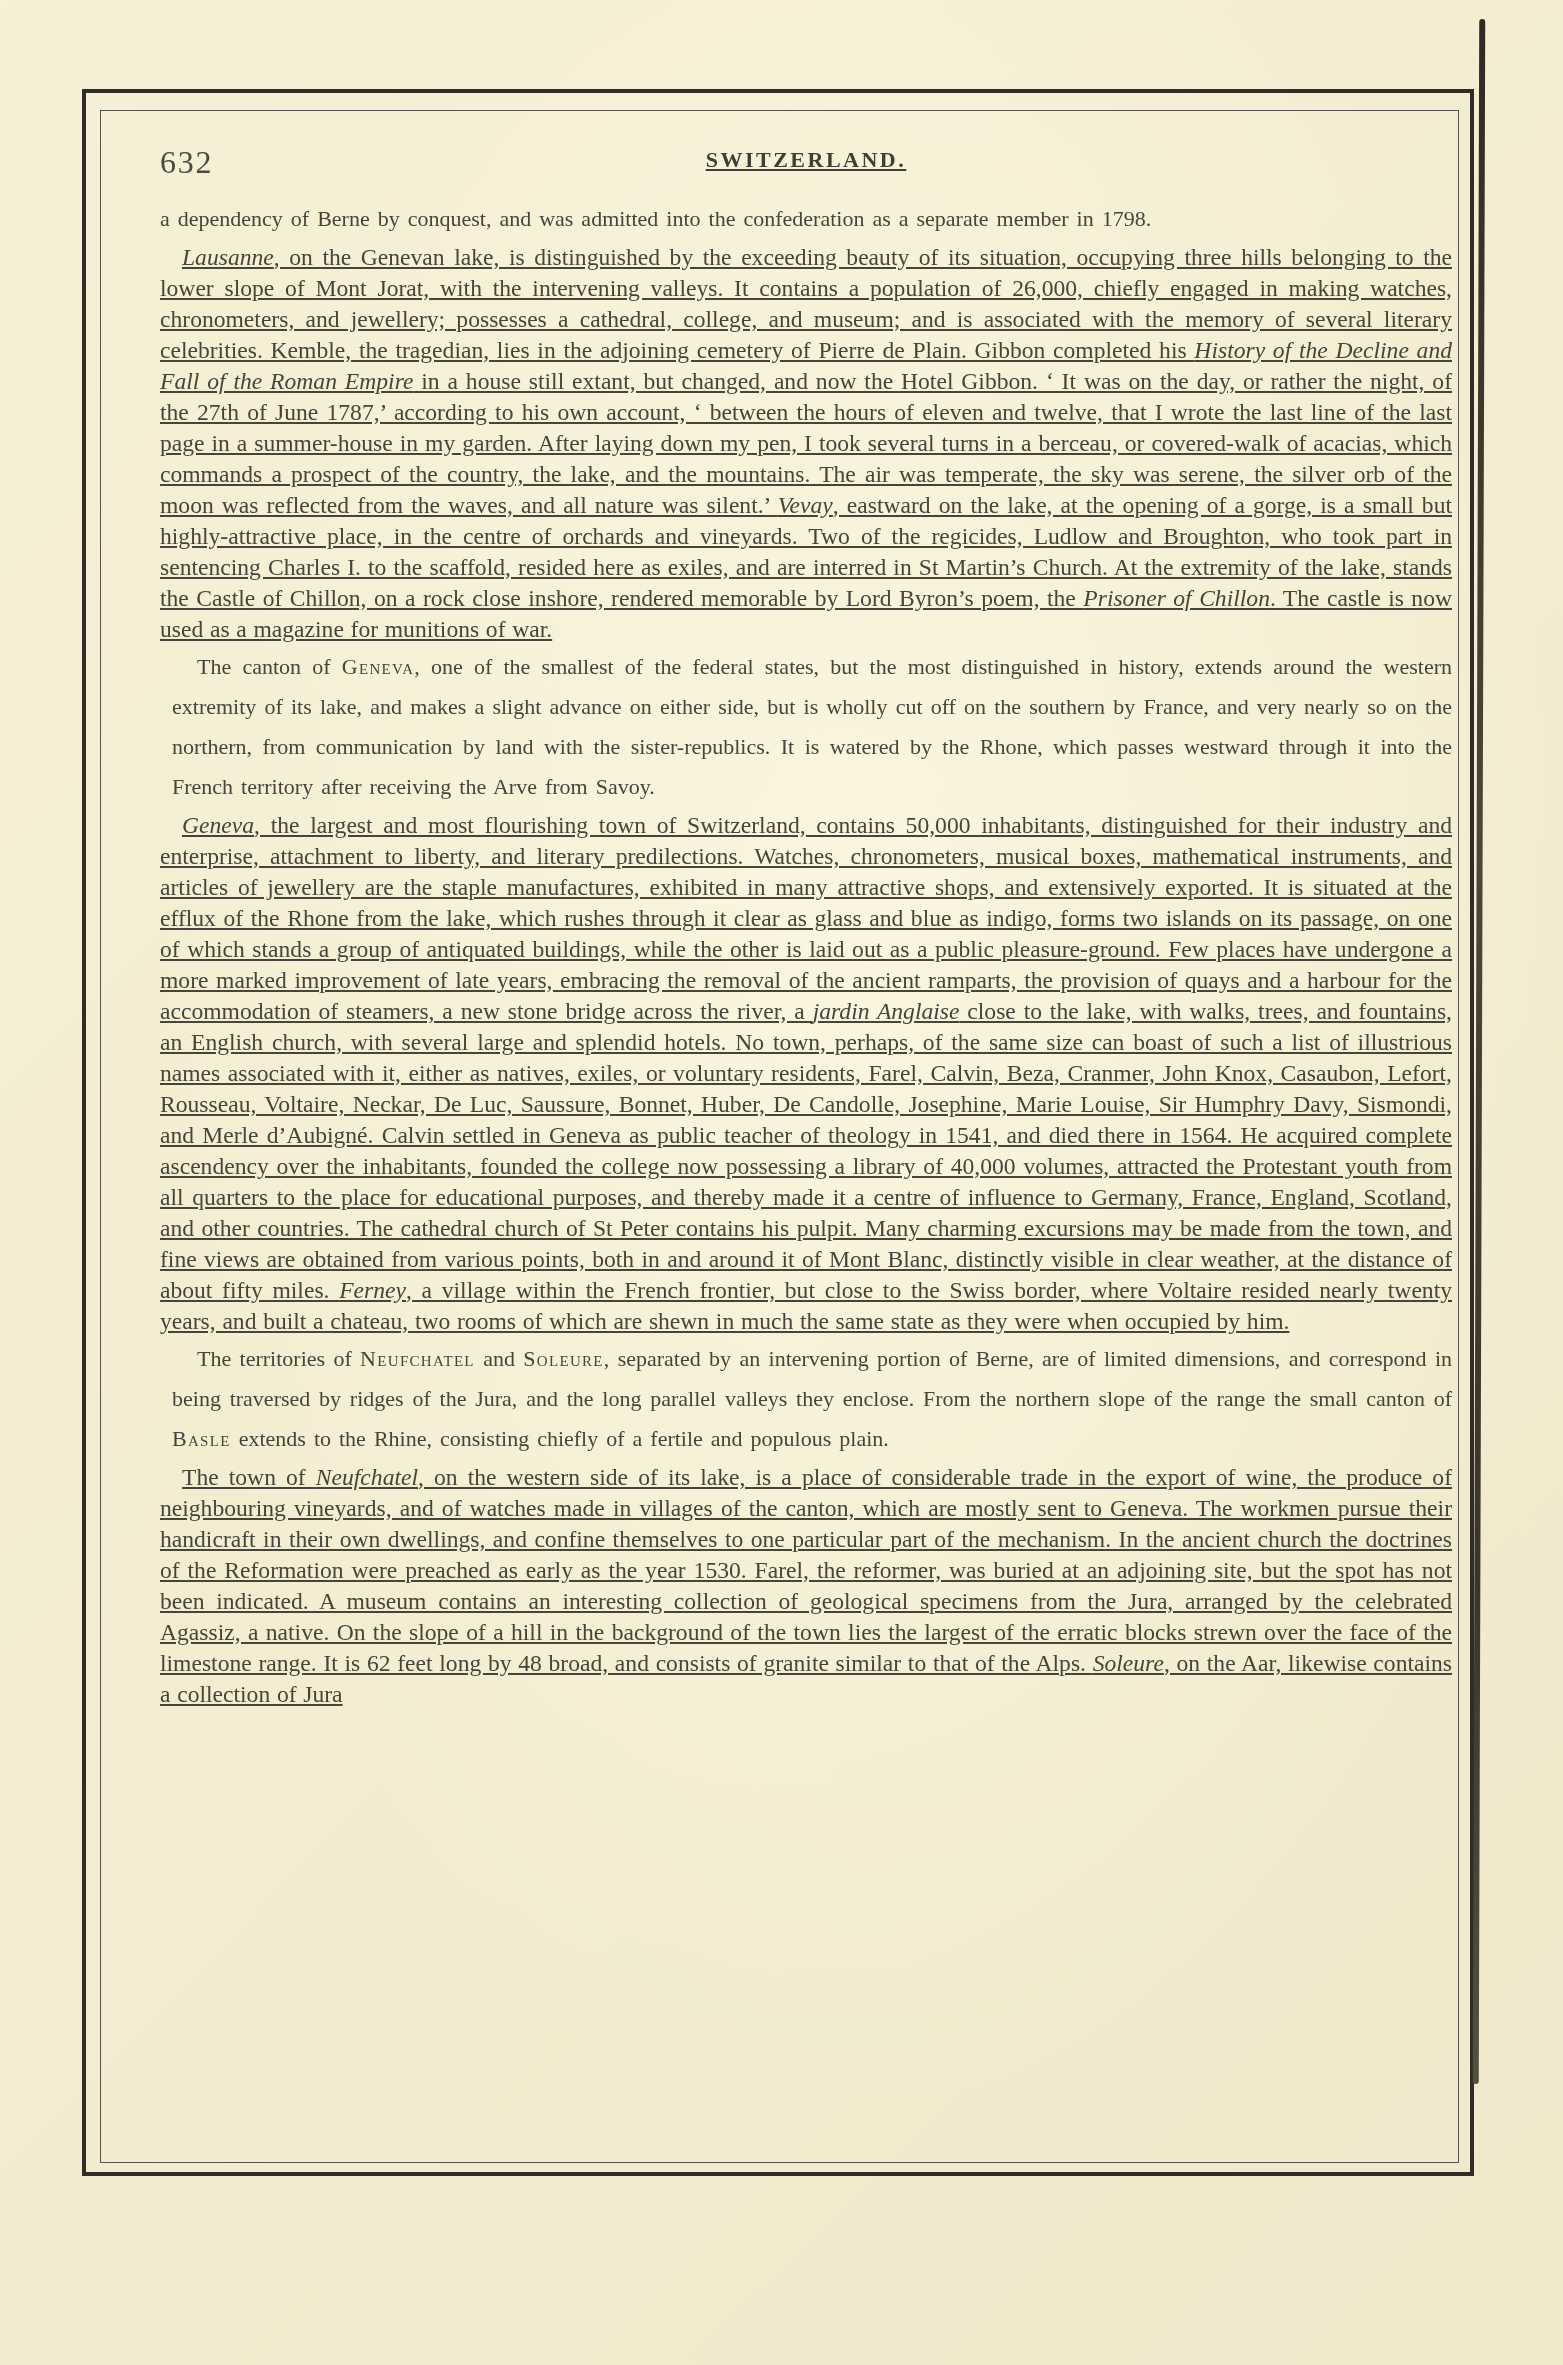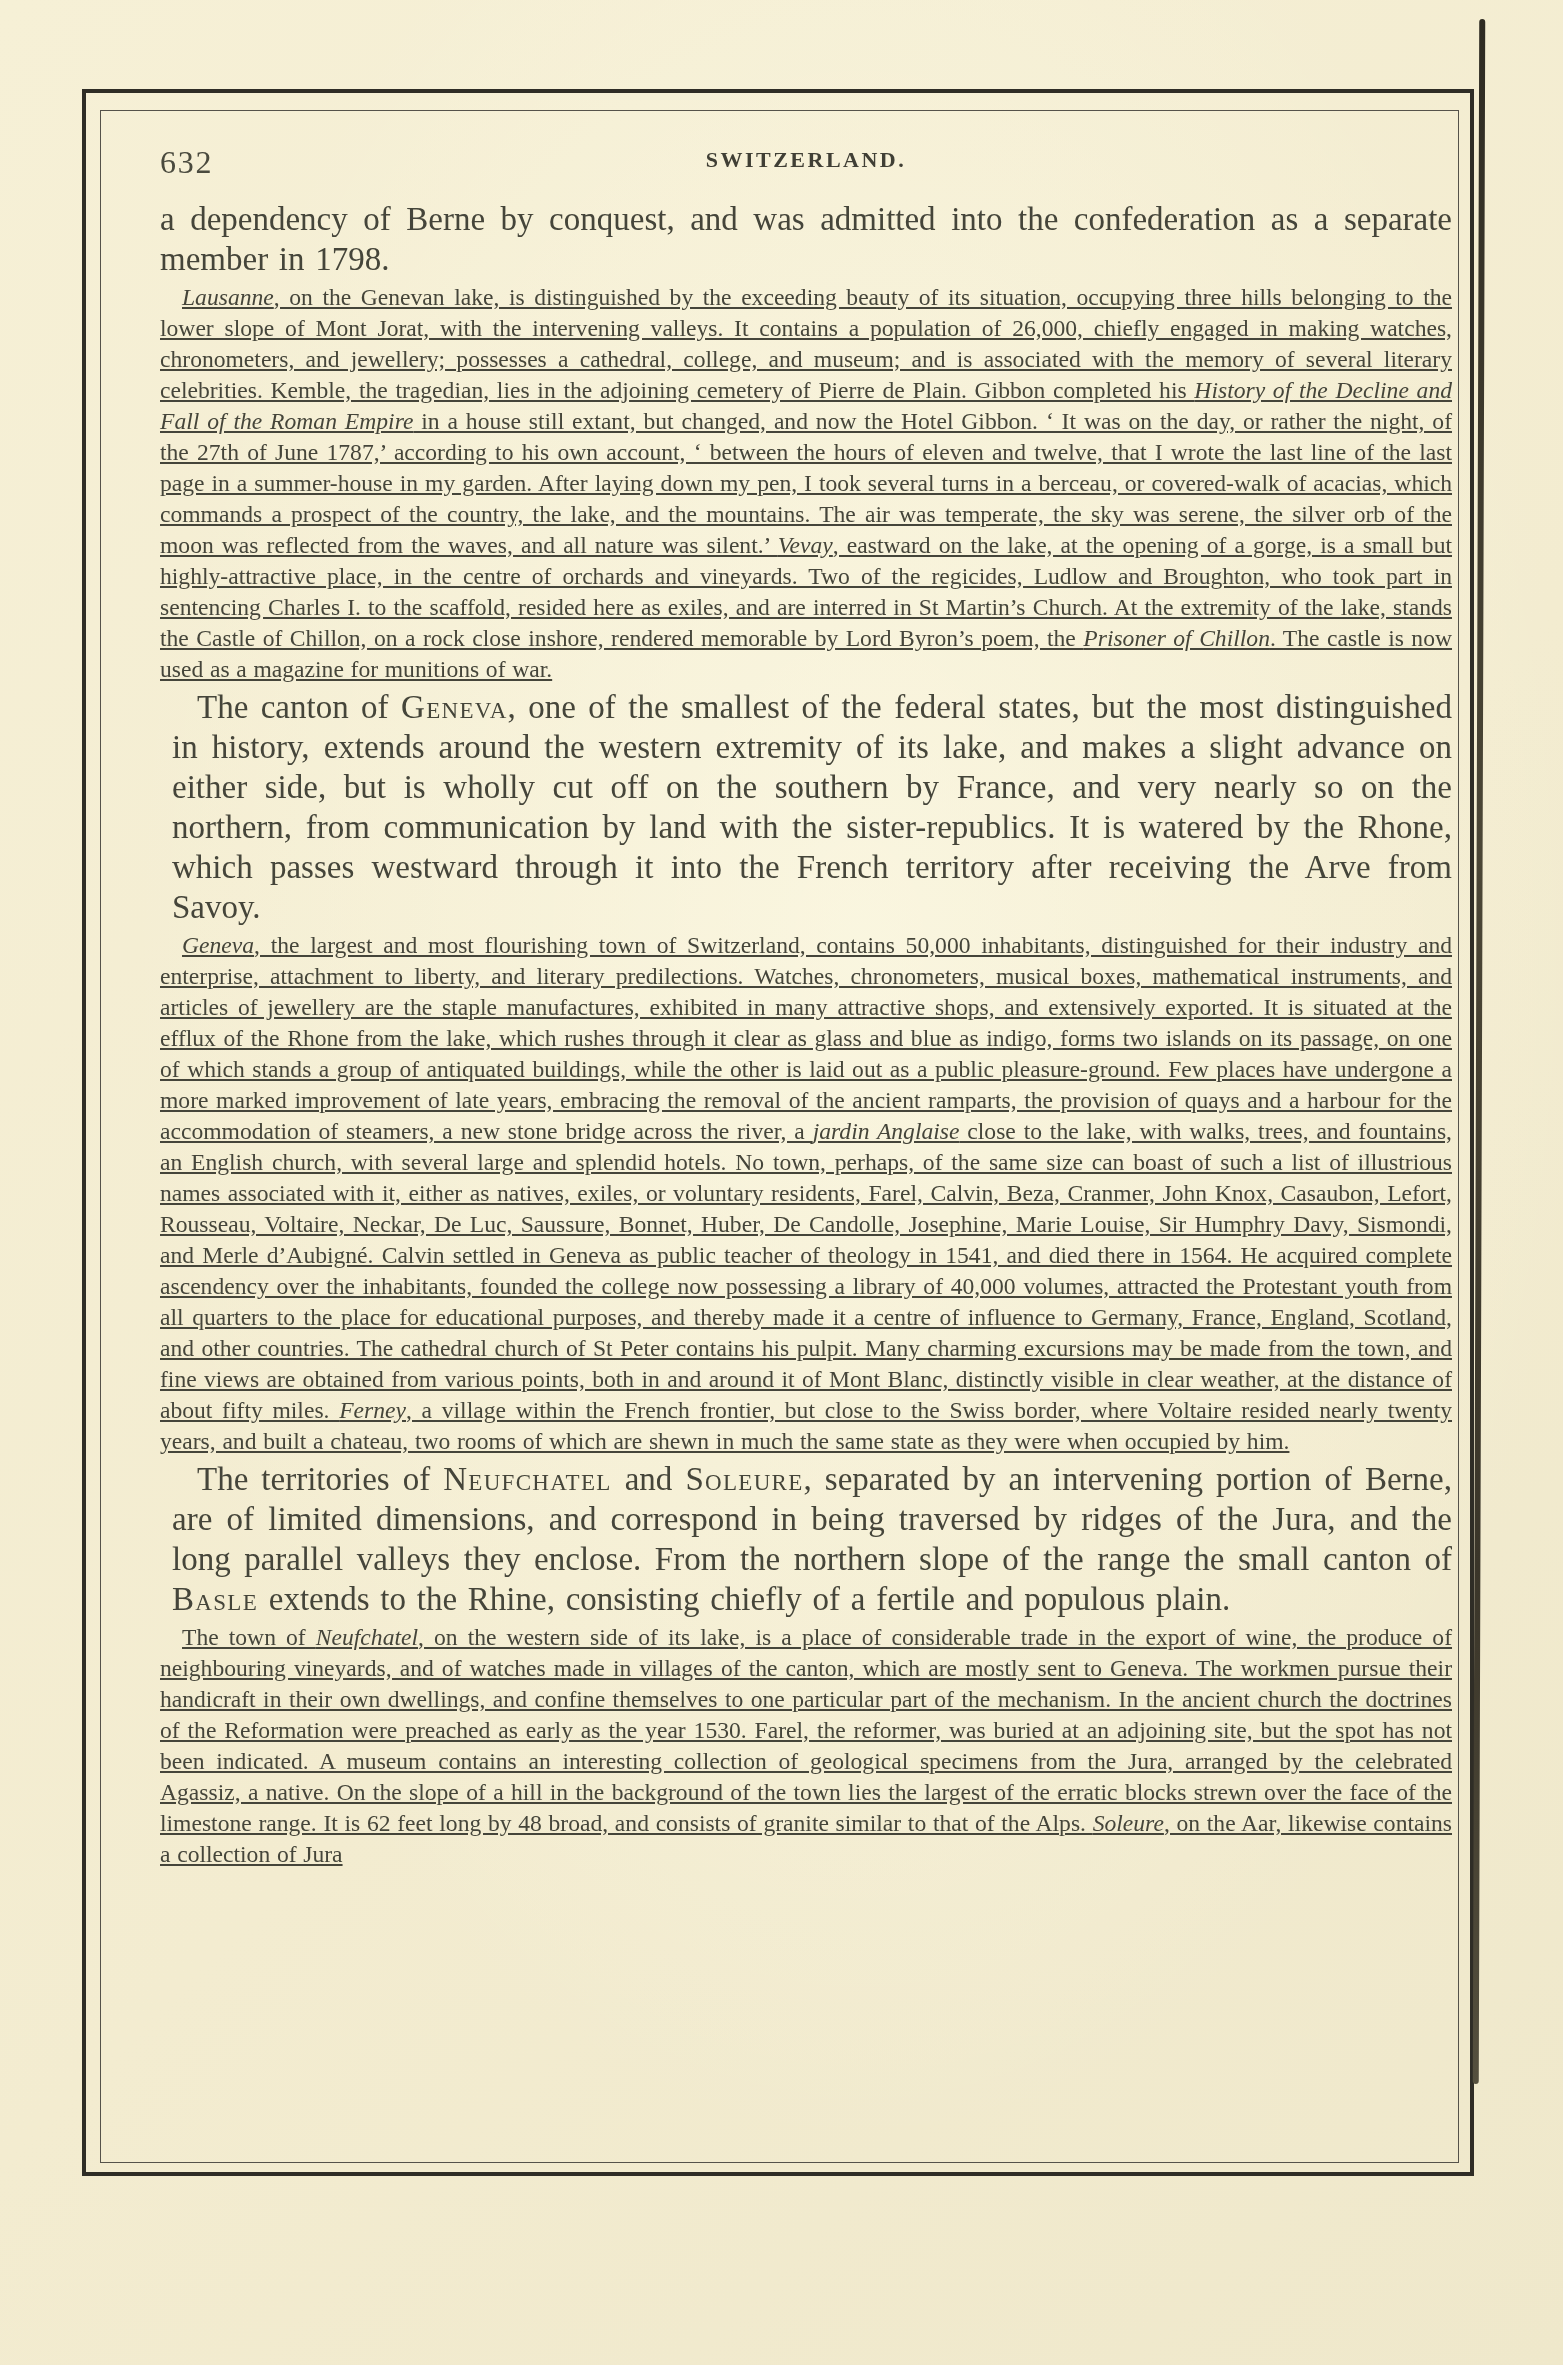--- a/index.html
+++ b/index.html
@@ -51,24 +51,25 @@
     position: absolute; left: 0; top: 1.7px;
     font-size: 32px; letter-spacing: 1.7px;
     color: #4a4a3e;
   }
   .runtitle {
     display: inline-block;
     font-size: 22px; font-weight: 700;
     letter-spacing: 2.5px;
     color: #403f35;
     padding-top: 5px;
+    text-decoration: underline;
   }
   p.para { margin: 0; }
   p.para + p.para { margin-top: 2.5px; }
-  .large { font-size: 33px; line-height: 40px; word-spacing: 2.5px; }
+  .large { font-size: 22px; line-height: 40px; word-spacing: 2.5px; }
   .small { font-size: 23.6px; line-height: 31px; word-spacing: 0.8px; }
   .large.indent { text-indent: 25px; margin-left: 12px; }
   .small.indent { text-indent: 22px; text-decoration: underline; }
   .it { font-style: italic; }
   .sc { font-variant: small-caps; letter-spacing: 1.3px; }
 </style>
 </head>
 <body>
 
 <div class="frame-outer"></div>

